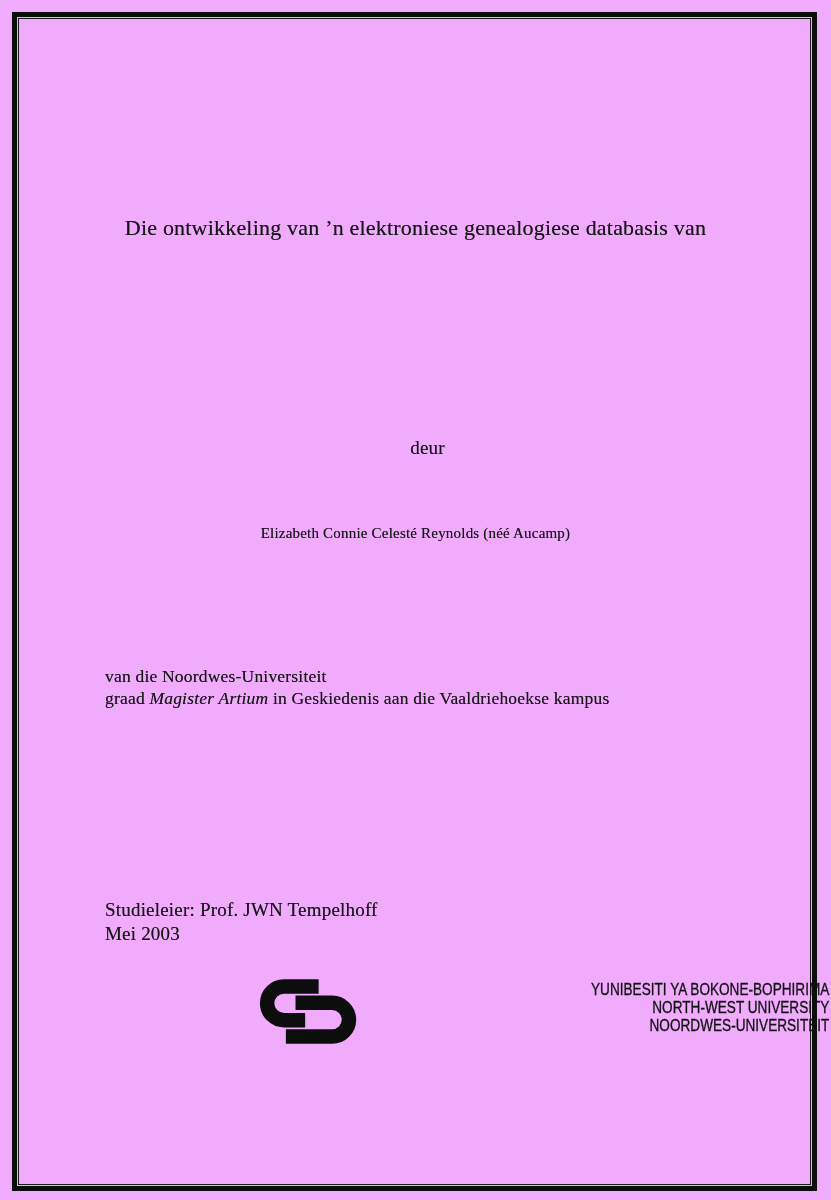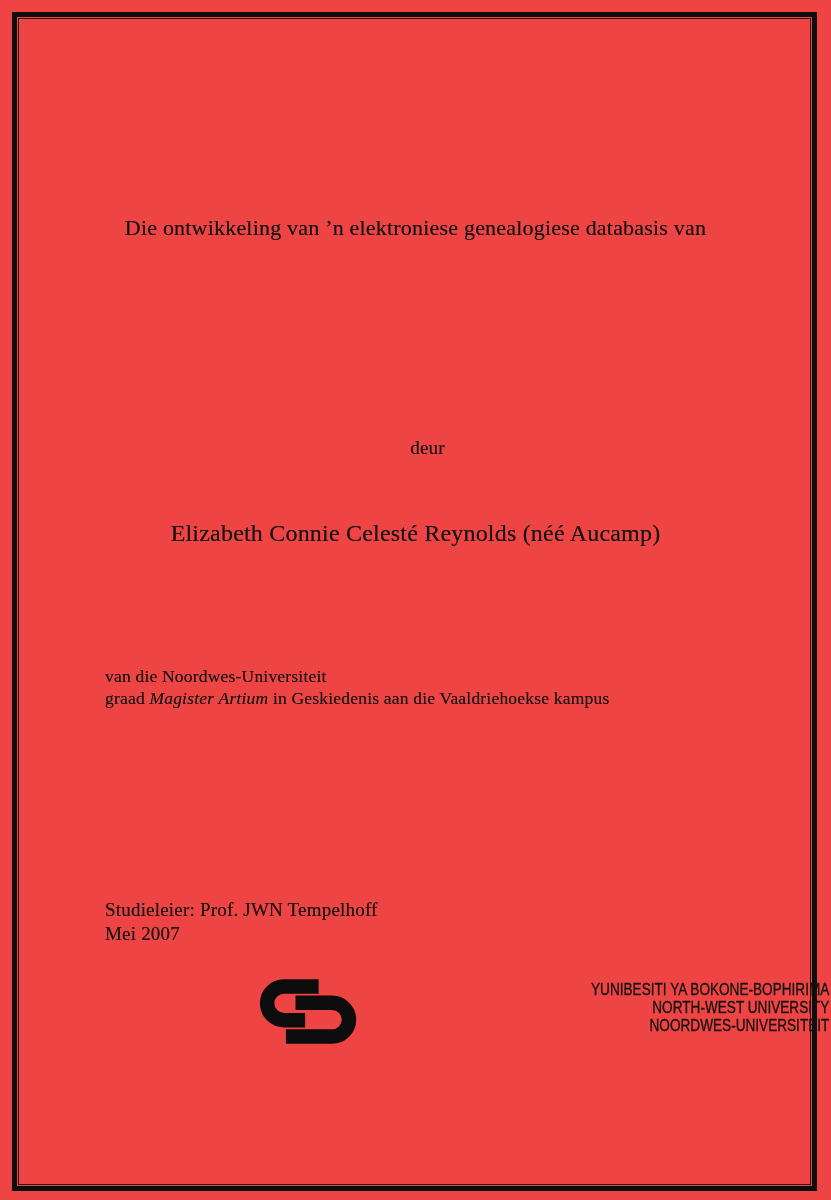--- a/index.html
+++ b/index.html
@@ -1,20 +1,20 @@
 <!DOCTYPE html>
 <html><head>
 <meta charset="utf-8">
 <style>
   html, body { margin: 0; padding: 0; background: #ffffff; }
   .page {
     position: relative;
     width: 831px;
     height: 1200px;
-    background: #ef4444;
+    background: #f0abfc;
     color: #161616;
     font-family: "Liberation Serif", "DejaVu Serif", serif;
     overflow: hidden;
   }
   
   .frame {
     position: absolute;
     left: 12px; top: 12px;
     width: 795px; height: 1169px;
     border: 5px solid #0d0d0d;
@@ -38,21 +38,21 @@
     top: 436px; left: 0; right: 0;
     text-align: center;
     font-size: 19px;
     line-height: 24px;
     margin-left: 24px;
   }
   .author {
     position: absolute;
     top: 520px; left: 0; right: 0;
     text-align: center;
-    font-size: 24px;
+    font-size: 15px;
     line-height: 26px;
   }
   .statement {
     position: absolute;
     top: 666px; left: 105px;
     width: 627px;
     font-size: 17.5px;
     line-height: 21.5px;
     text-align: left;
   }
@@ -110,21 +110,21 @@
 
   <div class="author serif-text">Elizabeth Connie Celesté Reynolds (néé Aucamp)</div>
 
   <div class="statement serif-text">
     <div>van die Noordwes-Universiteit</div>
     <div><span>graad </span><span class="it">Magister Artium</span><span> in Geskiedenis aan die Vaaldriehoekse kampus</span></div>
   </div>
 
   <div class="supervisor-block serif-text">
     <div>Studieleier: Prof. JWN Tempelhoff</div>
-    <div>Mei 2007</div>
+    <div>Mei 2003</div>
   </div>
 
   <div class="logo">
     <svg class="logo-mark" width="104" height="81" viewBox="0 0 108 84" xmlns="http://www.w3.org/2000/svg">
 
       <path d="M64 16 H28 A17.5 17.5 0 0 0 28 51 H50" fill="none" stroke="#0d0d0d" stroke-width="15" stroke-linecap="butt"></path>
 
       <path d="M40 33 H78 A17.5 17.5 0 0 1 78 68 H30" fill="none" stroke="#0d0d0d" stroke-width="15" stroke-linecap="butt"></path>
     </svg>
     <div class="logo-text">

